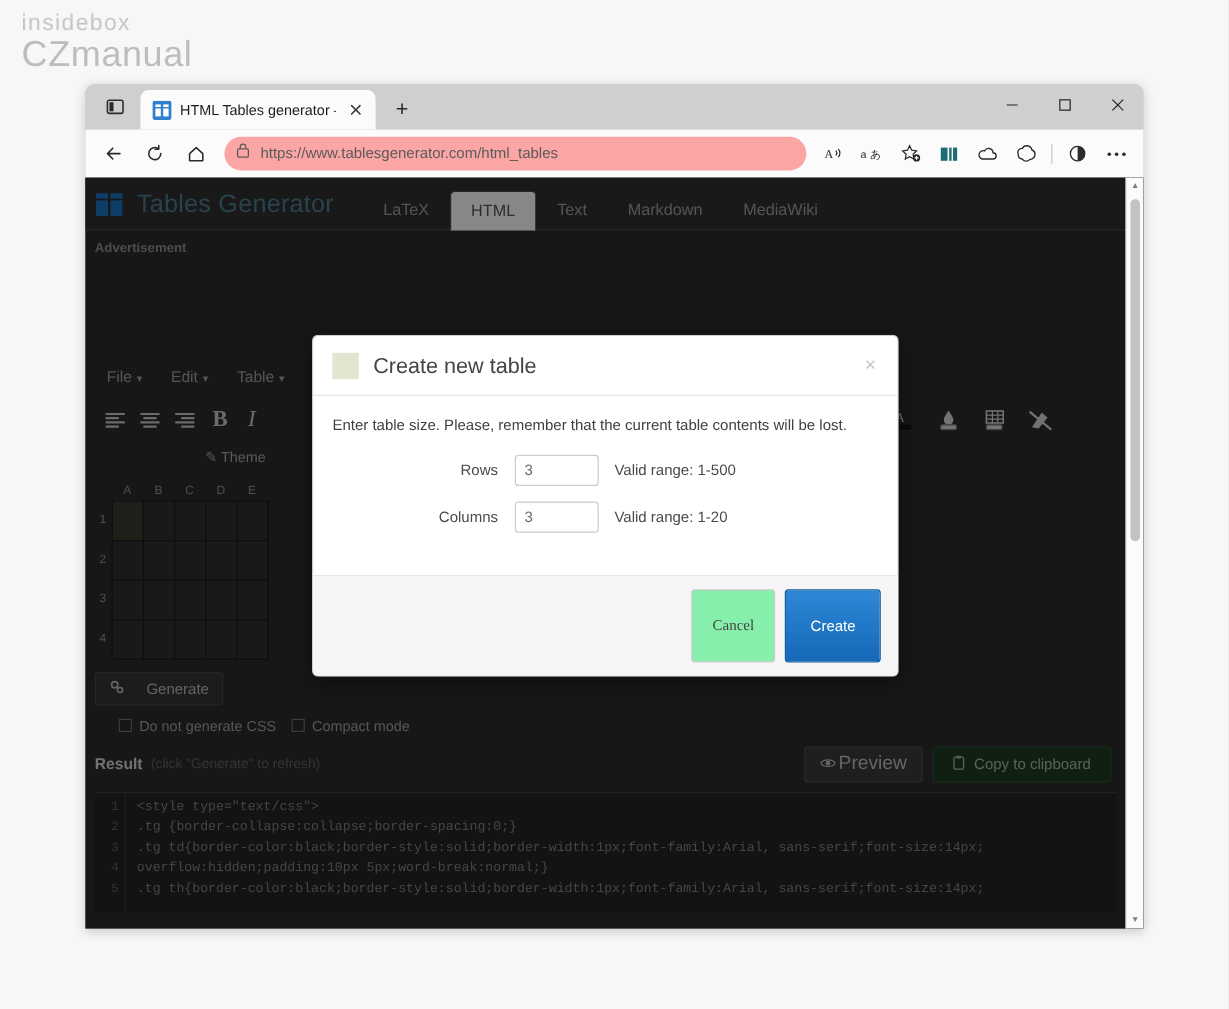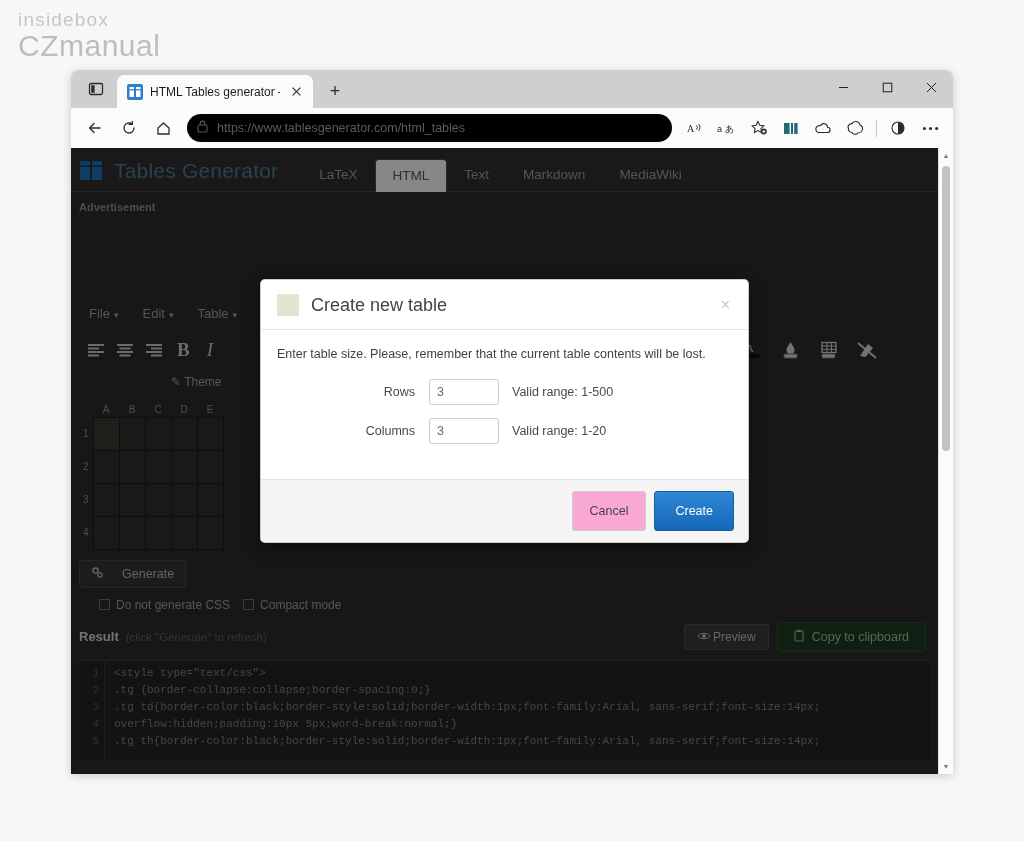--- a/index.html
+++ b/index.html
@@ -76,21 +76,21 @@
     height: 40px; background: #fbfbfb;
     display: flex; align-items: center; padding: 0 8px; gap: 2px;
   }
   .nav-btn {
     width: 32px; height: 32px; border-radius: 4px;
     display: flex; align-items: center; justify-content: center;
     color: #2b2b2b;
   }
   .omnibox {
     flex: 1; height: 28px; margin: 0 6px;
-    background: #000000; border-radius: 14px;
+    background: #fca5a5; border-radius: 14px;
     display: flex; align-items: center; padding: 0 10px; gap: 9px;
   }
   .omnibox .url { font-size: 12.5px; color: #5b5b5b; white-space: nowrap; }
   .tool-icons { display: flex; align-items: center; gap: 2px; }
   .ti {
     width: 30px; height: 30px; border-radius: 4px;
     display: flex; align-items: center; justify-content: center;
     color: #2b2b2b; font-size: 12px;
   }
   .ti-sep { width: 1px; height: 17px; background: #c8c8c8; margin: 0 4px; }
@@ -173,21 +173,21 @@
 
   .result-row {
     display: flex; align-items: center; padding: 10px 12px 0 8px;
   }
   .result-lbl { font-size: 13px; font-weight: bold; color: #cfcfcf; text-align: right; }
   .result-hint { font-size: 11.5px; color: #5f5f5f; margin-left: 7px; }
   .result-actions { margin-left: auto; display: flex; gap: 8px; align-items: center; }
   .preview-btn {
     display: inline-flex; align-items: center; gap: 2px;
     background: #3a3a3a; border: 1px solid #4c4c4c; border-radius: 3px;
-    padding: 5px 12px; font-size: 12px; color: #b9b9b9;
+    padding: 5px 12px; font-size: 16px; color: #b9b9b9;
   }
   .copy-btn {
     display: inline-flex; align-items: center; gap: 6px;
     background: #1d3b22; border: 1px solid #2a4f30; border-radius: 3px;
     padding: 6px 16px; font-size: 12.5px; color: #9db5a1;
   }
 
   
   .editor {
     margin: 8px 8px 0 8px; background: #232323;
@@ -245,23 +245,23 @@
     font-size: 12.5px; color: #6b6b6b; padding: 0 7px;
     font-family: "Liberation Sans", sans-serif; background: #fff;
   }
   .field-hint { font-size: 12.5px; color: #4a4a4a; margin-left: 13px; }
   .modal-foot {
     background: #f5f5f5; border-top: 1px solid #e5e5e5;
     padding: 11px 14px; display: flex; justify-content: flex-end; gap: 8px;
     border-radius: 0 0 5px 5px;
   }
   .btn-cancel {
-    background: #f9a8d4; border: 1px solid #ccc; border-radius: 3px;
-    padding: 12px 17px; font-size: 12.5px; color: #444;
-    font-family: Liberation Sans, sans-serif;
+    background: #86efac; border: 1px solid #ccc; border-radius: 3px;
+    padding: 22px 17px; font-size: 12.5px; color: #444;
+    font-family: Liberation Serif, serif;
   }
   .btn-create {
     background: linear-gradient(#2e87d6, #1668b8);
     border: 1px solid #15609f; border-radius: 3px;
     padding: 6px 20px; font-size: 12.5px; color: #fff;
     font-family: "Liberation Sans", sans-serif;
   }
 </style>
 </head>
 <body>

